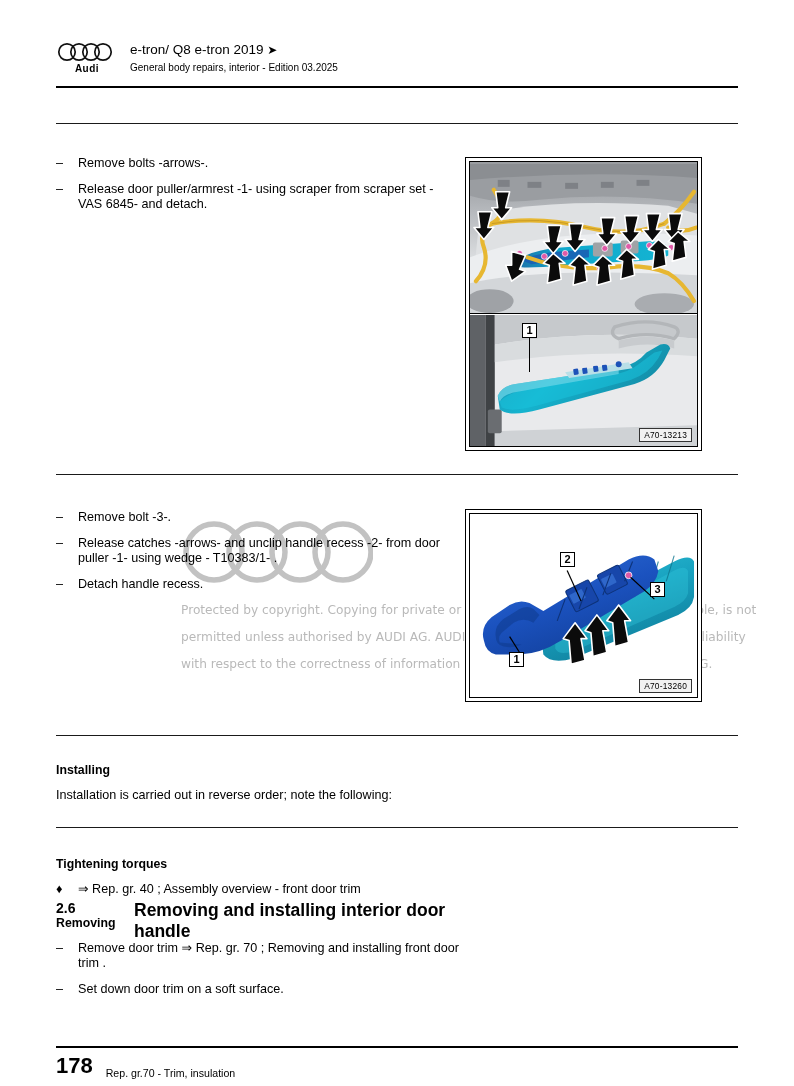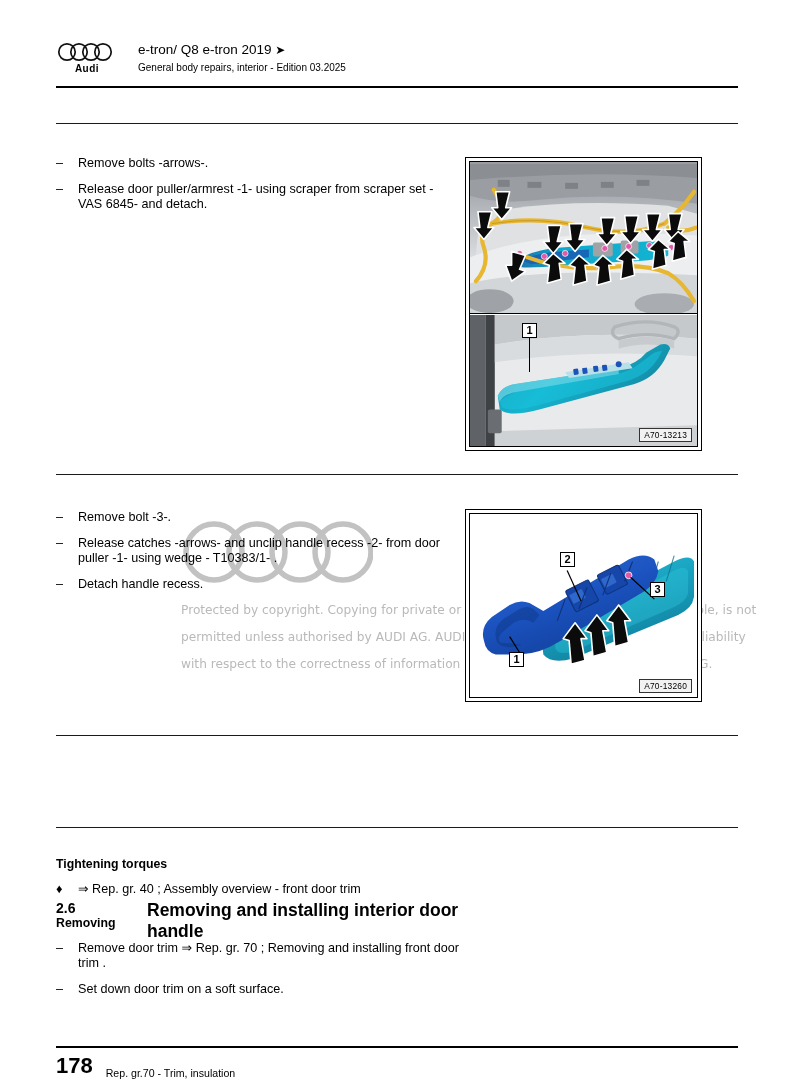--- a/index.html
+++ b/index.html
@@ -12,42 +12,42 @@
     position:relative;
     overflow:hidden;
   }
   .page { position:absolute; inset:0; }
 
   
   .header { position:absolute; left:56px; top:40px; width:682px; height:50px; display:flex; align-items:flex-start; }
   .logo { width:62px; flex:0 0 62px; padding-top:2px; }
   .logo svg { display:block; }
   .logo-word { font-size:10px; font-weight:bold; letter-spacing:.5px; text-align:center; margin-top:1px; }
-  .header-text { margin-left:20px; padding-top:1px; }
+  .header-text { margin-left:12px; padding-top:1px; }
   .header-line1 { font-size:13.5px; line-height:18px; white-space:nowrap; }
   .header-line2 { font-size:10px; line-height:18px; white-space:nowrap; }
   .arrowglyph { font-size:12px; }
 
   .rule-head { position:absolute; left:56px; top:86px; width:682px; height:0; border-top:2px solid #000; }
   .rule { position:absolute; left:56px; width:682px; height:0; border-top:1.4px solid #1a1a1a; }
 
   
   .col-left { position:absolute; left:56px; width:400px; }
   .li { display:flex; font-size:12.6px; line-height:15px; margin-bottom:11px; }
   .li .dash { width:22px; flex:0 0 22px; }
   .li .bullet-d { width:22px; flex:0 0 22px; }
   .li .txt { flex:1; }
 
   h4.sub { font-size:12.3px; font-weight:bold; margin:0 0 11px 0; }
   p.para { font-size:12.6px; margin:0; line-height:15px; }
 
   
   .sec-head { position:absolute; left:56px; width:420px; display:flex; }
   .sec-num { font-size:14px; width:78px; flex:0 0 78px;font-weight:bold; }
-  .sec-title { font-size:17.5px; font-weight:bold; line-height:21px;margin-left:13px; }
+  .sec-title { font-size:17.5px; font-weight:bold; line-height:21px; }
 
   
   .figbox { position:absolute; border:1.6px solid #000; background:#fff; padding:3px; }
   .figinner { border:1px solid #000; width:100%; height:100%; position:relative; overflow:hidden; }
   .figcap { position:absolute; right:5px; bottom:4px; background:#f2f2f2; border:1px solid #333;
             font-size:8.4px; padding:1px 4px; letter-spacing:.2px; font-family:"Liberation Sans",sans-serif; }
 
   .callout { position:absolute; background:#fff; border:1px solid #000; font-size:11px;
              font-weight:bold; width:15px; height:15px; line-height:13px; text-align:center; }
   .leader { position:absolute; background:#000; width:1.2px; }
@@ -340,20 +340,24 @@
       </svg>
       <div class="callout" style="left:180px; top:68px;">3</div>
       <div class="callout" style="left:39px; top:138px;">1</div>
 
       <div class="figcap">A70-13260</div>
     </div>
   </div>
 
   <div class="rule" style="top:735px"></div>
 
+  <div class="col-left" style="top:763px; width:420px;">
+    <h4 class="sub">Installing</h4>
+    <p class="para">Installation is carried out in reverse order; note the following:</p>
+  </div>
 
   <div class="rule" style="top:827px"></div>
 
   <div class="col-left" style="top:857px; width:420px;">
     <h4 class="sub">Tightening torques</h4>
     <div class="li">
       <span class="bullet-d">♦</span>
       <span class="txt">
         <span>⇒</span>
         <span>Rep. gr.  40 ; Assembly overview - front door trim</span>

